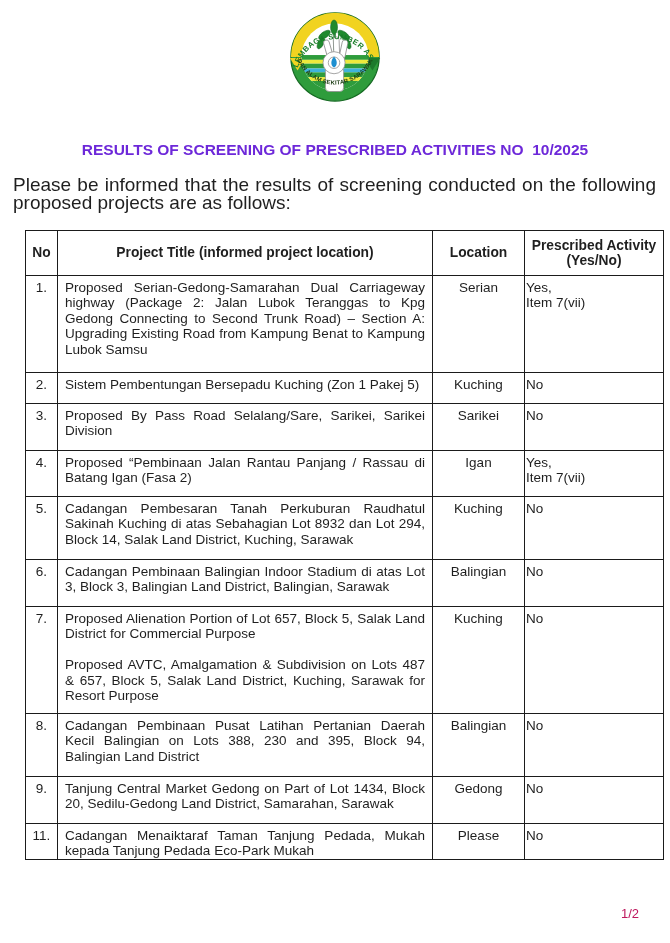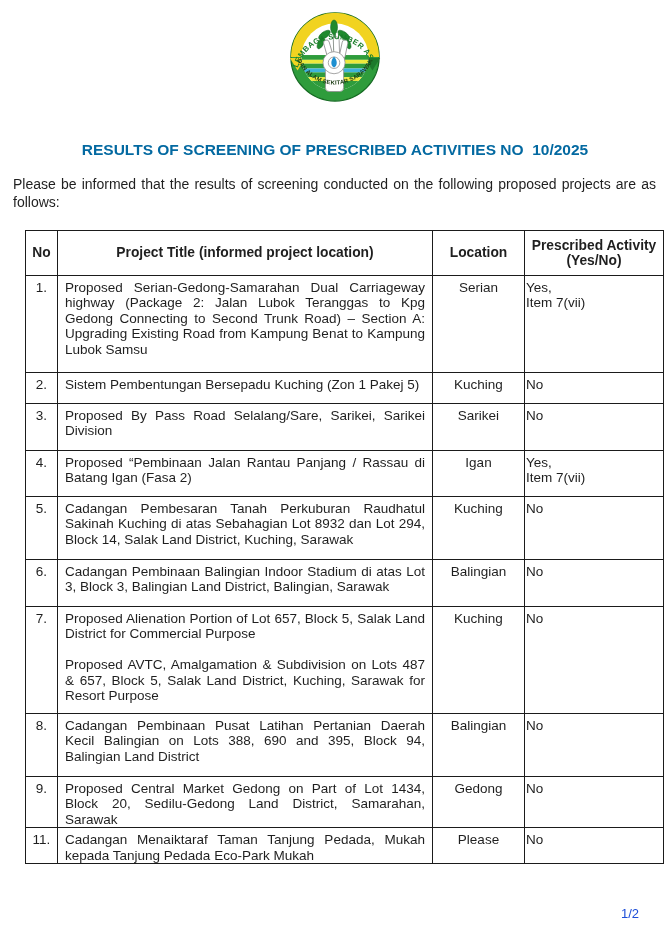--- a/index.html
+++ b/index.html
@@ -5,24 +5,24 @@
   html,body{margin:0;padding:0;}
   body{
     width:670px;height:943px;background:#ffffff;position:relative;
     font-family:"Liberation Sans", sans-serif;color:#1f1f1f;
     -webkit-font-smoothing:antialiased;overflow:hidden;
   }
   .logo-wrap{text-align:center;padding-top:8px;}
   .logo-wrap svg{width:96px;height:96px;}
   .doc-title{
     font-size:15.5px;font-weight:bold;text-align:center;
-    margin:33px 0 0 0;white-space:pre;color:#0369a1;
+    margin:33px 0 0 0;white-space:pre;color:#6d28d9;
   }
   .intro{
-    font-size:14px;line-height:17.5px;text-align:justify;
+    font-size:19px;line-height:17.5px;text-align:justify;
     margin:17px 14px 0 13px;
   }
   table.results{
     border-collapse:collapse;table-layout:fixed;
     width:638px;margin:19px 0 0 25px;
   }
   th,td{
     border:1.5px solid #1b1b1b;
     font-size:13.5px;line-height:15.4px;
     vertical-align:top;overflow:hidden;
@@ -40,21 +40,21 @@
   tbody tr:nth-child(3){height:47px;}
   tbody tr:nth-child(4){height:46px;}
   tbody tr:nth-child(5){height:63px;}
   tbody tr:nth-child(6){height:47px;}
   tbody tr:nth-child(7){height:107px;}
   tbody tr:nth-child(8){height:63px;}
   tbody tr:nth-child(9){height:47px;}
   tbody tr:nth-child(10){height:33px;}
   tbody tr:nth-child(11){height:48px;}
   .page-num{
-    position:absolute;right:31px;bottom:22px;font-size:13px;color:#1d4ed8;
+    position:absolute;right:31px;bottom:22px;font-size:13px;color:#be185d;
   }
 </style>
 </head>
 <body>
 
 <div class="logo-wrap">
   <svg viewBox="0 0 100 100">
     <defs>
       <clipPath id="innerClip">
           <circle cx="50" cy="51" r="35"></circle>
@@ -179,28 +179,28 @@
     <td class="cell-no">7.</td>
     <td class="cell-title">Proposed Alienation Portion of Lot 657, Block 5, Salak Land District for Commercial Purpose
 
 Proposed AVTC, Amalgamation &amp; Subdivision on Lots 487 &amp; 657, Block 5, Salak Land District, Kuching, Sarawak for Resort Purpose</td>
     <td class="cell-loc">Kuching</td>
     <td class="cell-pa">No</td>
   </tr>
 
   <tr>
     <td class="cell-no">8.</td>
-    <td class="cell-title">Cadangan Pembinaan Pusat Latihan Pertanian Daerah Kecil Balingian on Lots 388, 690 and 395, Block 94, Balingian Land District</td>
+    <td class="cell-title">Cadangan Pembinaan Pusat Latihan Pertanian Daerah Kecil Balingian on Lots 388, 230 and 395, Block 94, Balingian Land District</td>
     <td class="cell-loc">Balingian</td>
     <td class="cell-pa">No</td>
   </tr>
 
   <tr>
     <td class="cell-no">9.</td>
-    <td class="cell-title">Proposed Central Market Gedong on Part of Lot 1434, Block 20, Sedilu-Gedong Land District, Samarahan, Sarawak</td>
+    <td class="cell-title">Tanjung Central Market Gedong on Part of Lot 1434, Block 20, Sedilu-Gedong Land District, Samarahan, Sarawak</td>
     <td class="cell-loc">Gedong</td>
     <td class="cell-pa">No</td>
   </tr>
 
 
   <tr>
     <td class="cell-no">11.</td>
     <td class="cell-title">Cadangan Menaiktaraf Taman Tanjung Pedada, Mukah kepada Tanjung Pedada Eco-Park Mukah</td>
     <td class="cell-loc">Please</td>
     <td class="cell-pa">No</td>

